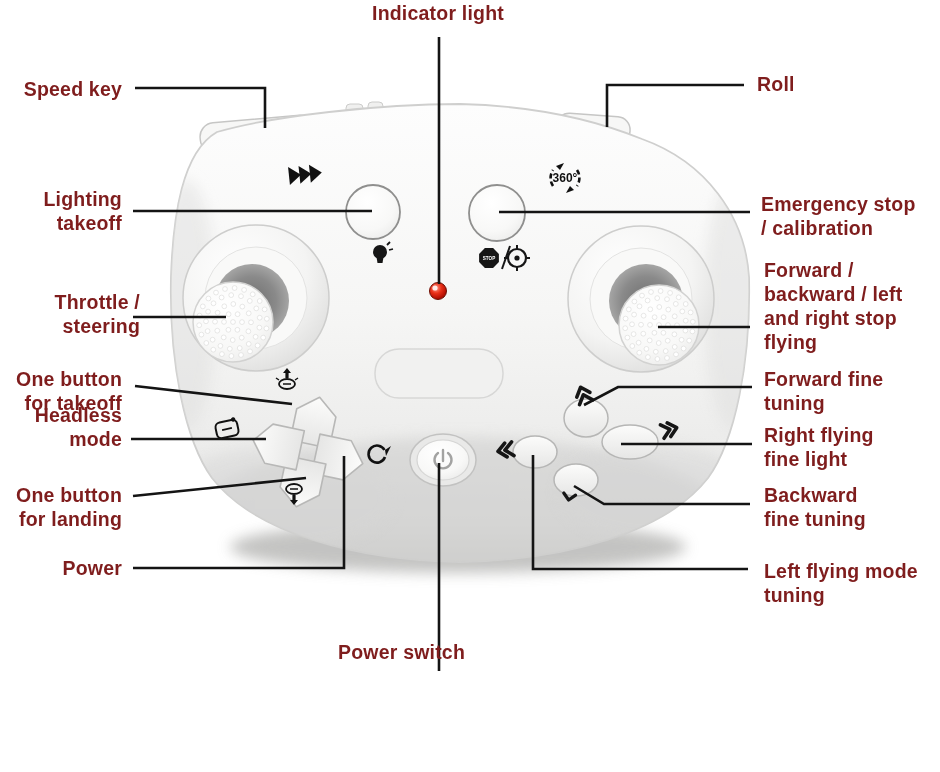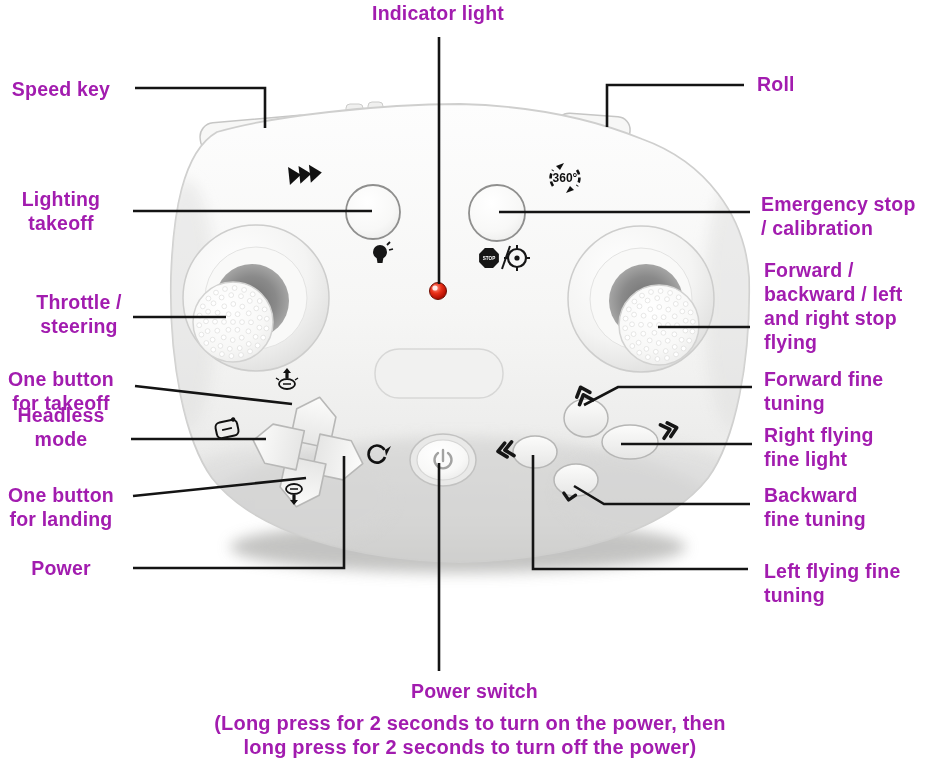--- a/index.html
+++ b/index.html
@@ -1,37 +1,37 @@
 <!DOCTYPE html>
 <html><head>
 <meta charset="utf-8">
 <style>
   html,body{margin:0;padding:0;background:#ffffff;}
   #stage{position:relative;width:940px;height:772px;background:#ffffff;overflow:hidden;
          font-family:"Liberation Sans",sans-serif;}
   #controller-svg{position:absolute;left:0;top:0;}
-  .lbl{position:absolute;font:700 19.5px/24px "Liberation Sans",sans-serif;color:#a21caf;
+  .lbl{position:absolute;font:700 19.5px/24px "Liberation Sans",sans-serif;color:#7f1d1d;
        white-space:pre-line;letter-spacing:.2px;}
-  .ra{text-align:center;}
+  .ra{text-align:right;}
   #lbl-speed{left:0px;top:77px;width:122px;}
   #lbl-lighting{left:0px;top:187px;width:122px;}
   #lbl-throttle{left:0px;top:290px;width:122px;margin-left:18px;}
   #lbl-takeoff{left:0px;top:367px;width:122px;}
   #lbl-headless{left:0px;top:403px;width:122px;}
   #lbl-landing{left:0px;top:483px;width:122px;}
   #lbl-spin{left:0px;top:556px;width:122px;}
   #lbl-indicator{left:338px;top:1px;width:200px;text-align:center;}
   #lbl-roll{left:757px;top:72px;width:170px;}
   #lbl-emergency{left:761px;top:192px;width:176px;}
   #lbl-rightstick{left:764px;top:258px;width:172px;}
   #lbl-fwdtune{left:764px;top:367px;width:172px;}
   #lbl-righttune{left:764px;top:423px;width:172px;}
   #lbl-backtune{left:764px;top:483px;width:172px;}
   #lbl-lefttune{left:764px;top:559px;width:172px;}
-  #lbl-power{left:338px;top:679px;width:200px;text-align:right;}
+  #lbl-power{left:338px;top:640px;width:200px;text-align:left;}
   #lbl-note{left:100px;top:711px;width:740px;text-align:center;font-size:20px;}
 </style>
 </head>
 <body>
 
 <div id="stage">
 
 <svg id="controller-svg" width="940" height="772" viewBox="0 0 940 772">
   <defs>
     <linearGradient id="bodyG" x1="0" y1="0" x2="0" y2="1">
@@ -369,19 +369,17 @@
 <div class="lbl" id="lbl-rightstick">Forward /
 backward / left
 and right stop
 flying</div>
 <div class="lbl" id="lbl-fwdtune">Forward fine
 tuning</div>
 <div class="lbl" id="lbl-righttune">Right flying
 fine light</div>
 <div class="lbl" id="lbl-backtune">Backward
 fine tuning</div>
-<div class="lbl" id="lbl-lefttune">Left flying fine
+<div class="lbl" id="lbl-lefttune">Left flying mode
 tuning</div>
 <div class="lbl" id="lbl-power">Power switch</div>
-<div class="lbl" id="lbl-note">(Long press for 2 seconds to turn on the power, then
-long press for 2 seconds to turn off the power)</div>
 
 </div>
 
 </body></html>

